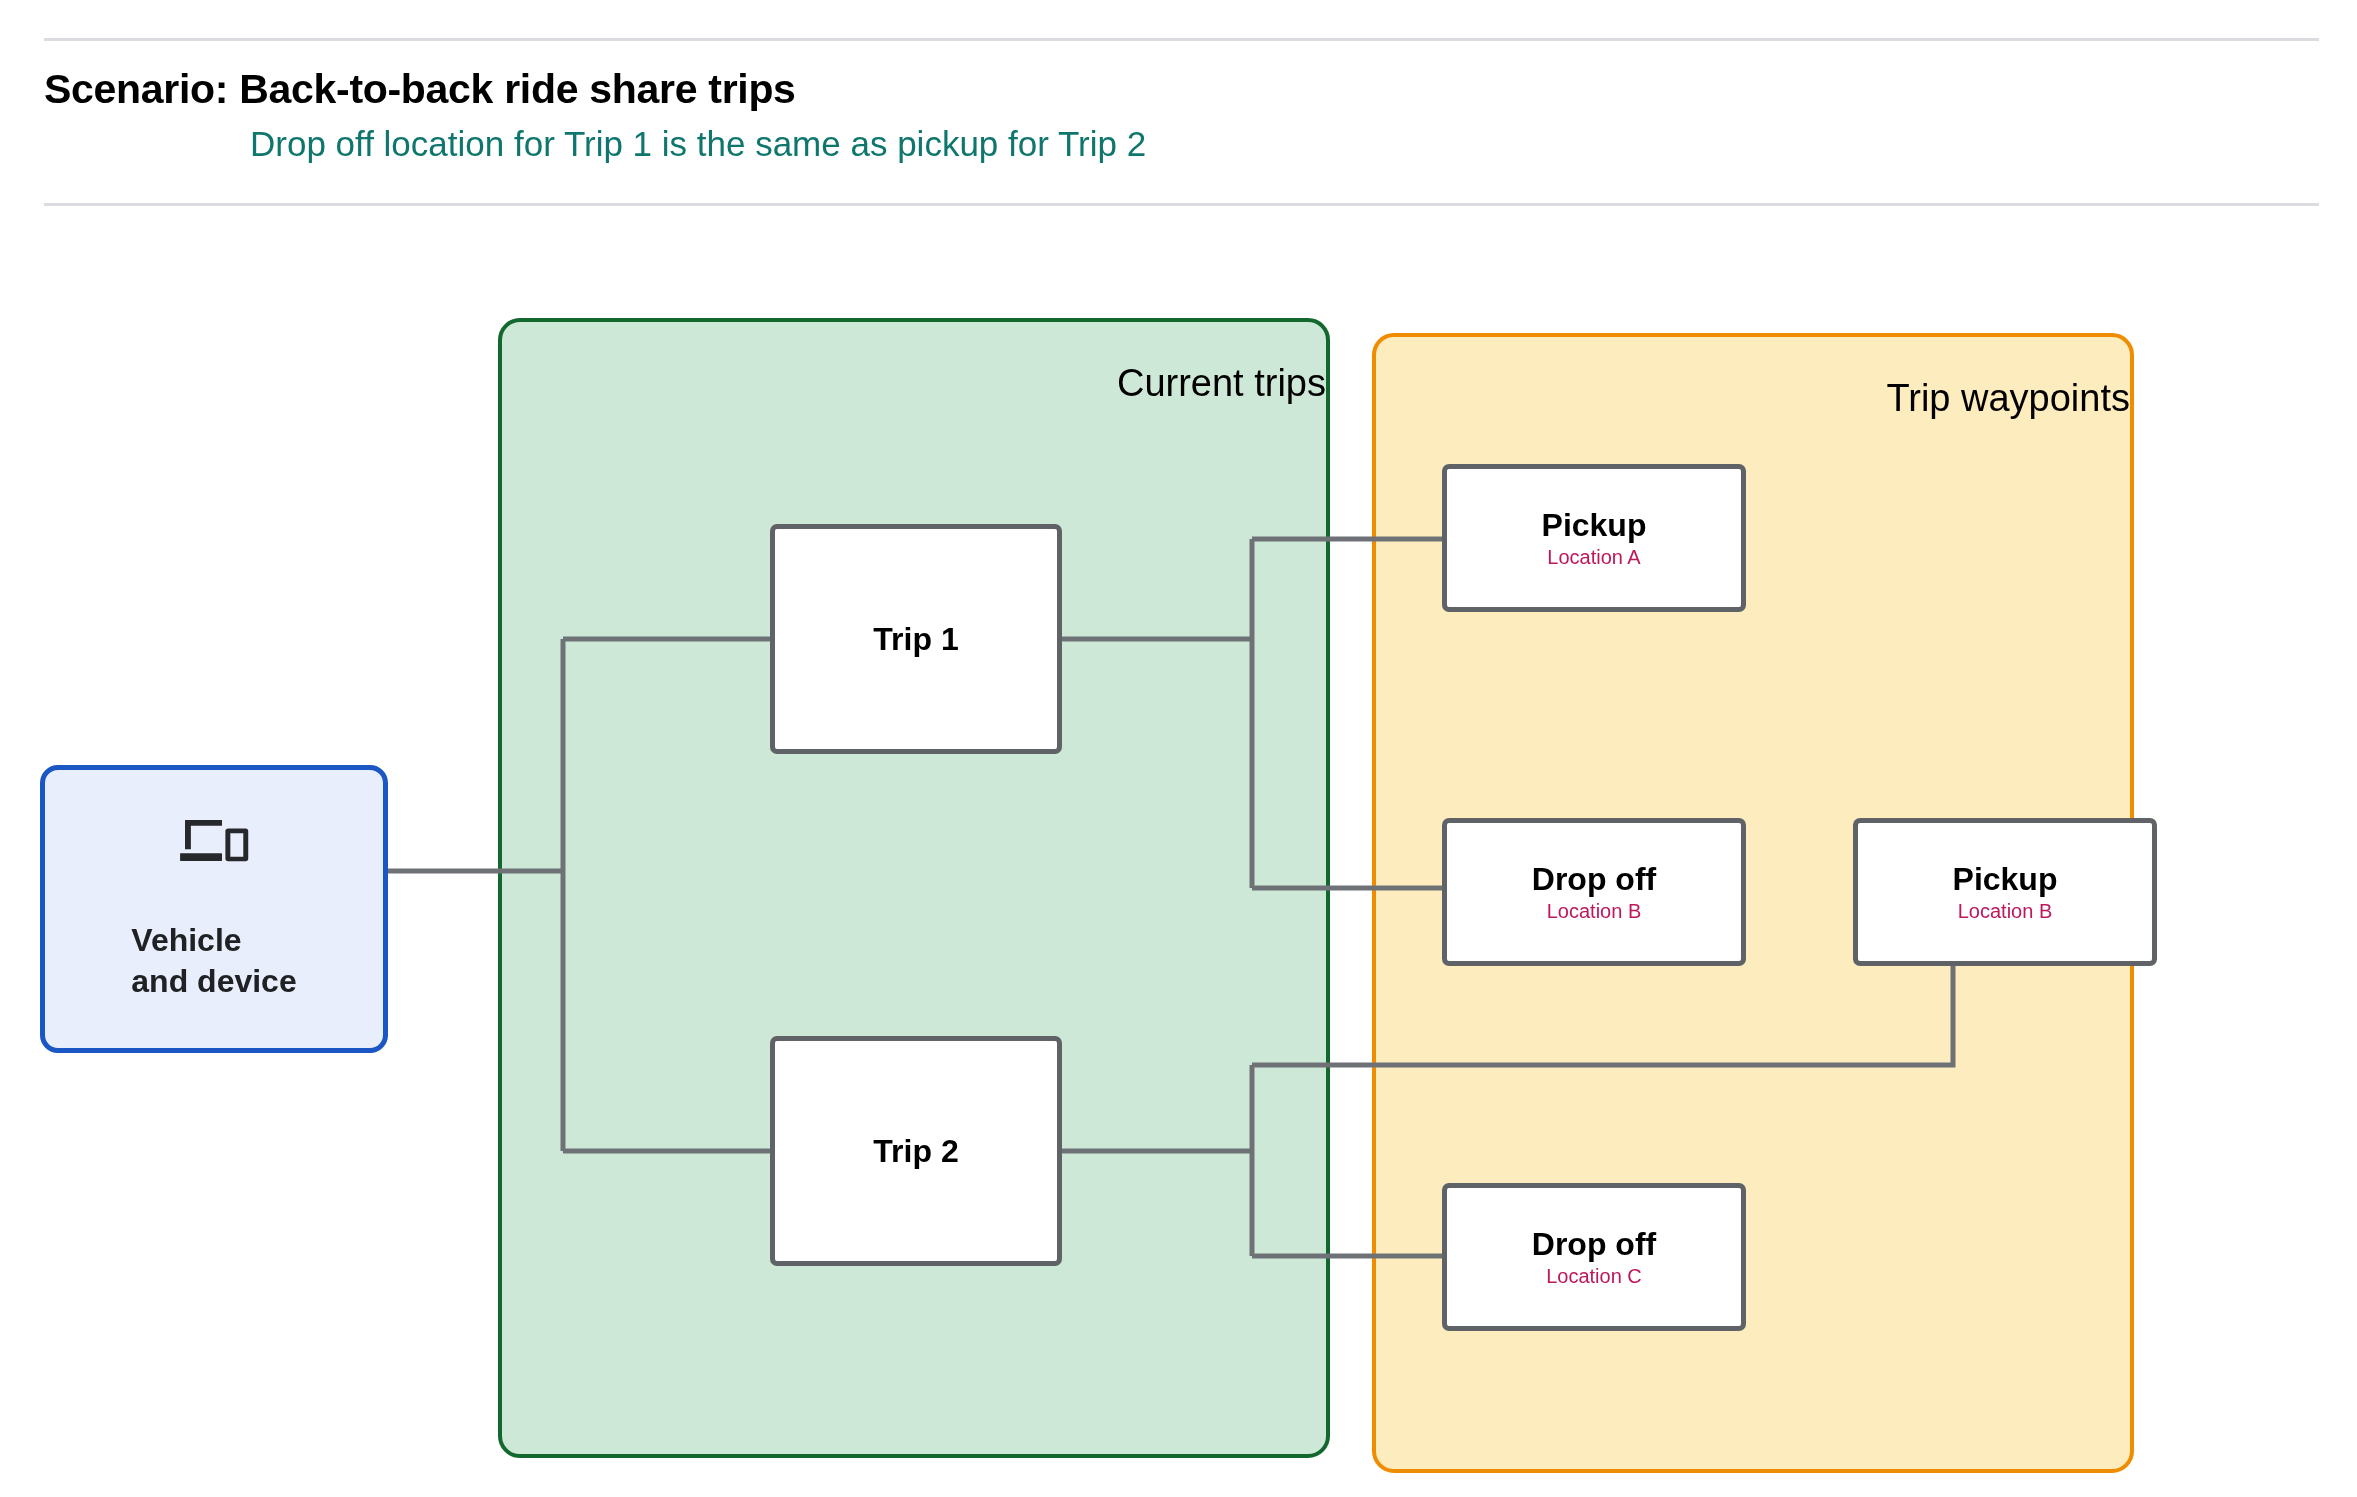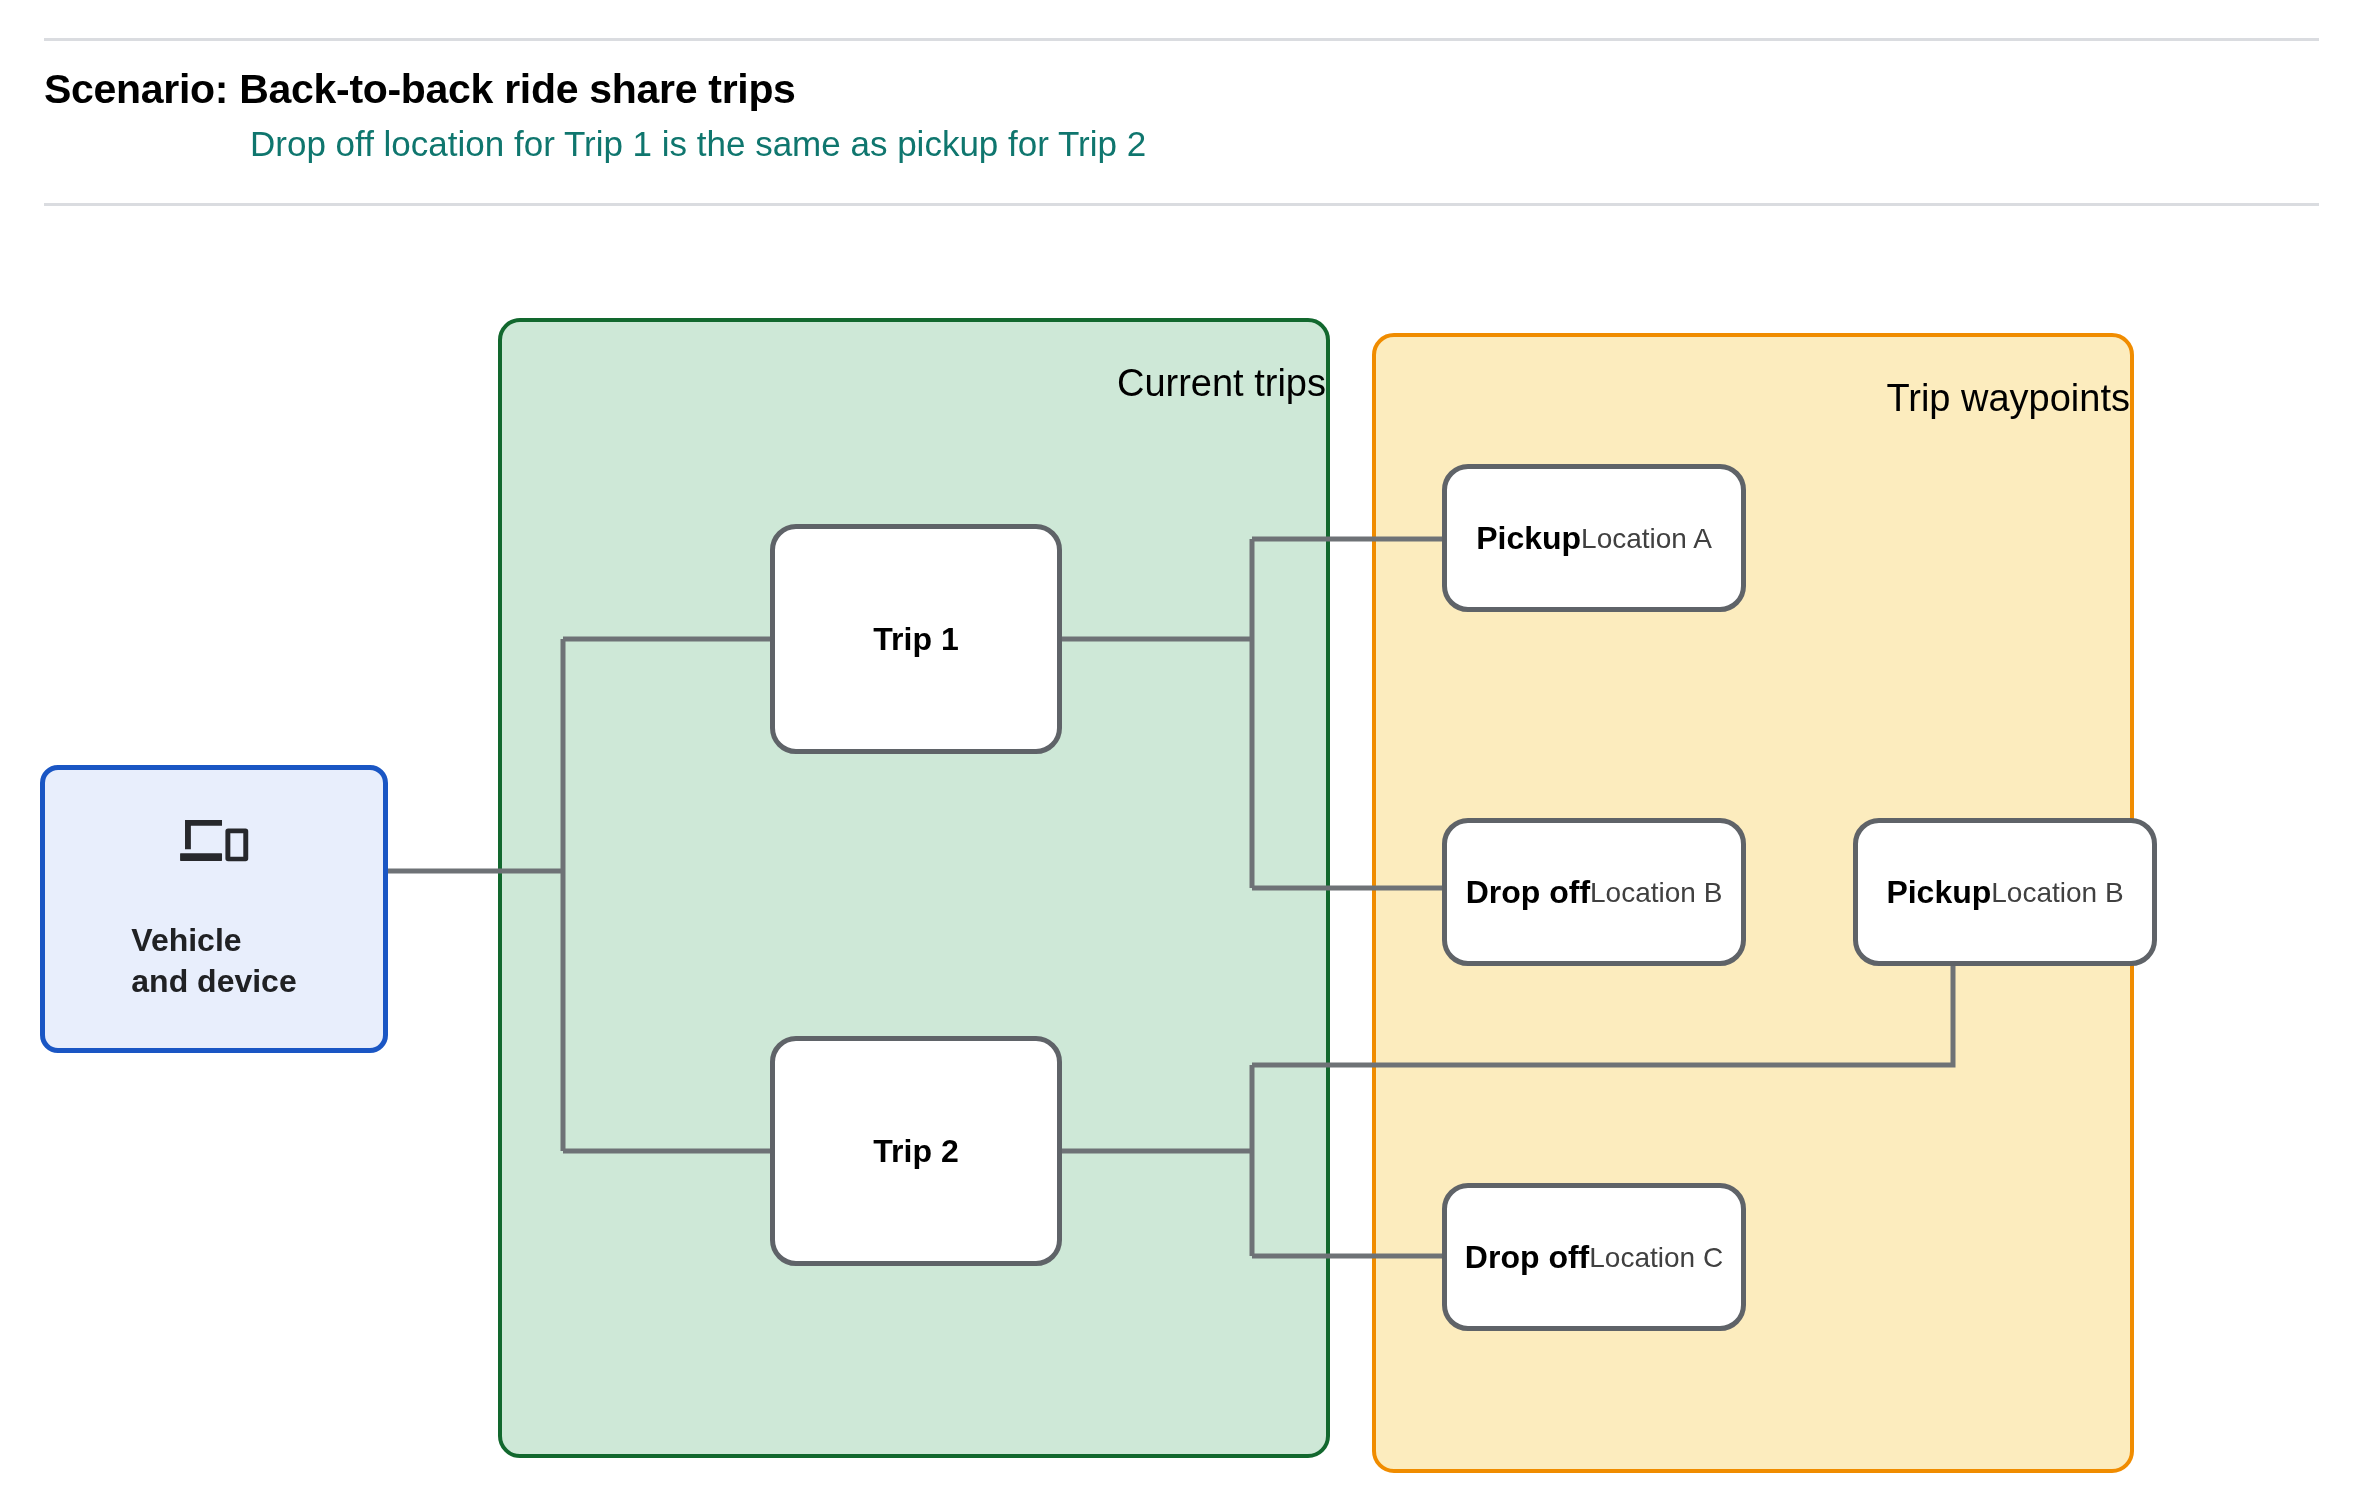--- a/index.html
+++ b/index.html
@@ -97,37 +97,38 @@
     font-size: 38px;
     font-weight: normal;
     color: #000000;
   }
 
   
   .node {
     position: absolute;
     box-sizing: border-box;
     display: flex;
+    flex-direction: column;
     align-items: center;
     justify-content: center;
     background: #ffffff;
     border: 5px solid #5f6368;
-    border-radius: 26px;
+    border-radius: 7px;
     z-index: 5;
   }
   .node-title {
     font-size: 32px;
     font-weight: bold;
     color: #000000;
     line-height: 1.15;
   }
   .node-sub {
-    font-size: 28px;
+    font-size: 20px;
     font-weight: normal;
-    color: #404040;
+    color: #be185d;
     line-height: 1.2;
     margin-top: 2px;
   }
 
   #node-trip-1 { left: 770px; top: 524px; width: 292px; height: 230px; }
   #node-trip-2 { left: 770px; top: 1036px; width: 292px; height: 230px; }
   #node-trip-1 .node-title,
   #node-trip-2 .node-title { font-size: 32px; }
 
   #node-pickup-a    { left: 1442px; top: 464px;  width: 304px; height: 148px; }

